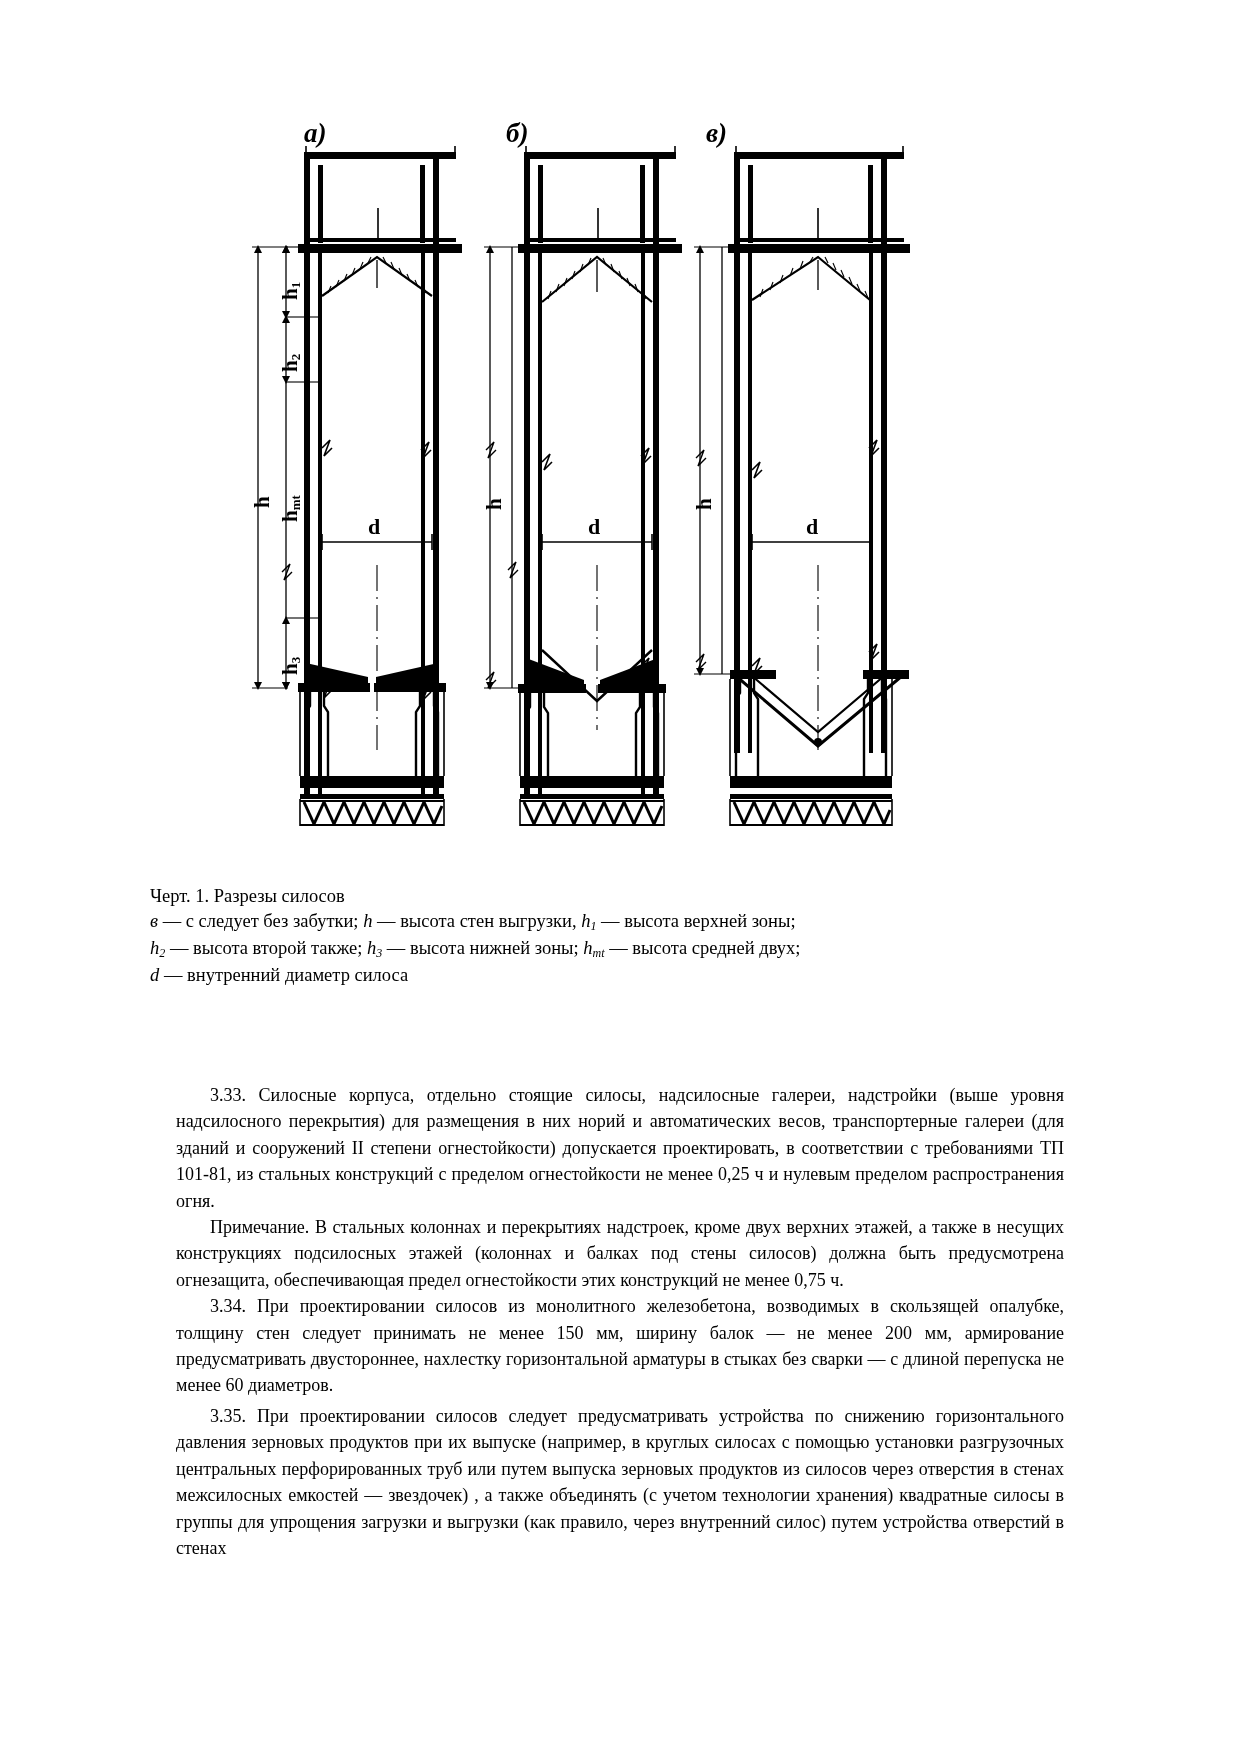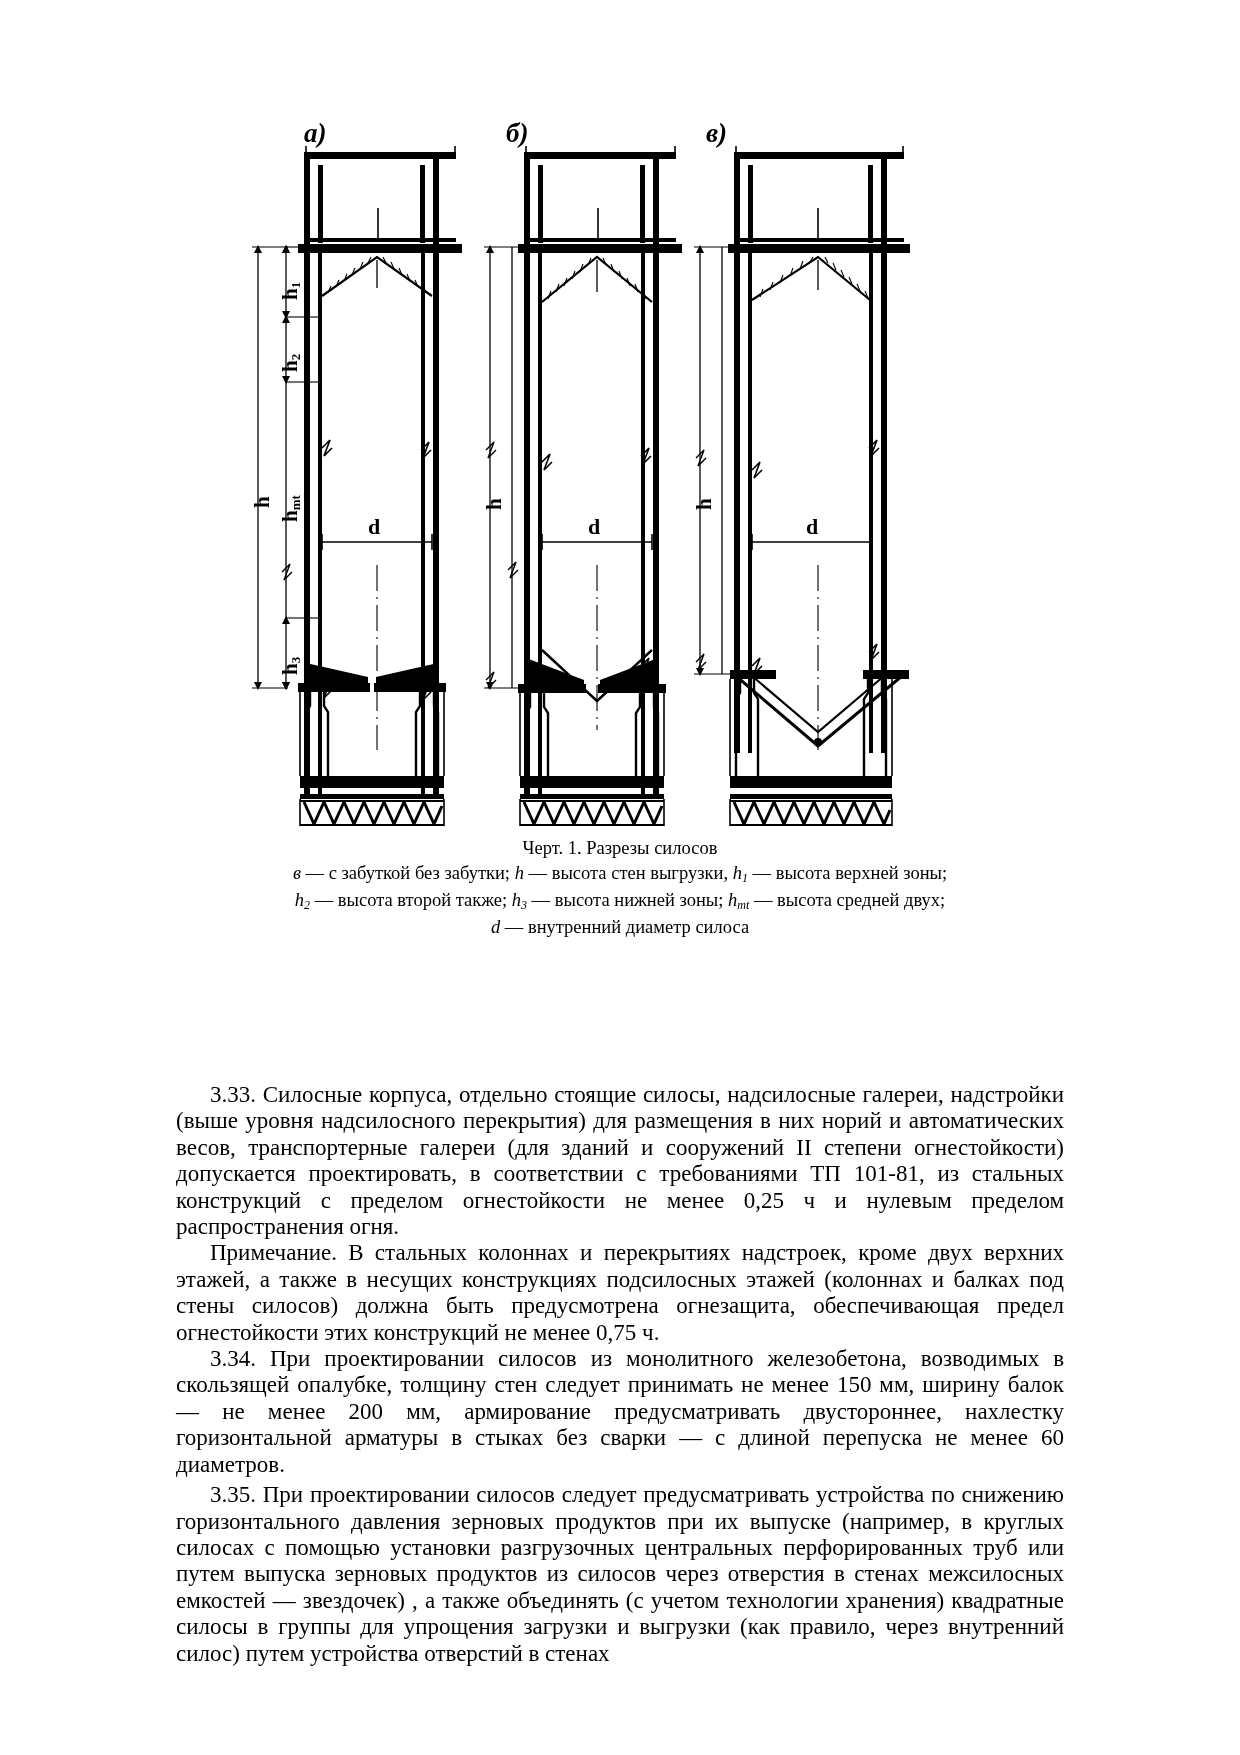--- a/index.html
+++ b/index.html
@@ -82,44 +82,43 @@
     position: absolute;
     font-family: "Liberation Serif", "DejaVu Serif", serif;
     font-weight: bold;
     font-size: 22px;
   }
 
   
   .caption {
     position: absolute;
     left: 150px;
-    top: 836px;
+    top: 884px;
     width: 940px;
-    text-align: center;
     font-size: 18.5px;
     line-height: 25px;
   }
   .caption .cap-title { display: block; }
   .caption .cap-line { display: block; }
   .caption i { font-style: italic; }
   .caption sub {
     font-size: 12px;
     font-style: italic;
     vertical-align: baseline;
     position: relative;
     bottom: -3px;
   }
 
   
   .body-text {
     position: absolute;
     left: 176px;
     top: 1082px;
     width: 888px;
-    font-size: 23px;
+    font-size: 18px;
     line-height: 26.4px;
     text-align: justify;
   }
   .body-text p {
     margin: 0;
     text-indent: 34px;
     text-align: justify;
     text-justify: inter-word;
   }
   .body-text p.gap {
@@ -476,21 +475,21 @@
 
         <span class="vlabel" style="left: 14px; top: 400px;"><span>h</span></span>
         <span class="dlabel" style="left: 128px; top: 404px;">d</span>
       </div>
 
     </div>
   </div>
 
   <div class="caption">
     <span class="cap-title">Черт. 1. Разрезы силосов</span>
-    <span class="cap-line"><i>в</i><span> — с забуткой без забутки; </span><i>h</i><span> — высота стен выгрузки, </span><i>h</i><sub>1</sub><span> — высота верхней зоны;</span></span>
+    <span class="cap-line"><i>в</i><span> — с следует без забутки; </span><i>h</i><span> — высота стен выгрузки, </span><i>h</i><sub>1</sub><span> — высота верхней зоны;</span></span>
     <span class="cap-line"><i>h</i><sub>2</sub><span> — высота второй также; </span><i>h</i><sub>3</sub><span> — высота нижней зоны; </span><i>h</i><sub>mt</sub><span> —   высота средней двух;</span></span>
     <span class="cap-line"><i>d</i><span> — внутренний диаметр силоса</span></span>
   </div>
 
   <div class="body-text">
     <p>3.33. Силосные корпуса, отдельно стоящие силосы, надсилосные галереи, надстройки (выше уровня надсилосного перекрытия) для размещения   в них норий и автоматических весов, транспортерные галереи (для зданий и сооружений II степени огнестойкости) допускается проектировать, в соответствии с требованиями ТП 101-81, из стальных конструкций с пределом огнестойкости не менее 0,25 ч и нулевым пределом распространения огня.</p>
     <p class="gap">Примечание. В стальных колоннах и перекрытиях надстроек, кроме двух верхних этажей, а также в несущих конструкциях подсилосных этажей (колоннах и балках под стены силосов) должна   быть предусмотрена огнезащита, обеспечивающая предел огнестойкости этих конструкций не менее 0,75 ч.</p>
     <p class="gap">3.34. При проектировании силосов из монолитного железобетона, возводимых в скользящей опалубке, толщину  стен следует  принимать не менее 150 мм, ширину балок — не менее 200 мм, армирование предусматривать двустороннее, нахлестку горизонтальной арматуры в стыках без сварки — с длиной перепуска не менее 60 диаметров.</p>
     <p class="tight">3.35. При проектировании силосов следует предусматривать устройства по снижению горизонтального давления зерновых продуктов при их выпуске (например, в круглых силосах с помощью установки   разгрузочных центральных   перфорированных труб или путем выпуска зерновых продуктов из силосов через отверстия в стенах межсилосных емкостей — звездочек) , а также объединять (с учетом технологии хранения) квадратные силосы в группы для упрощения загрузки и выгрузки (как правило, через внутренний силос) путем устройства отверстий в стенах</p>
   </div>

